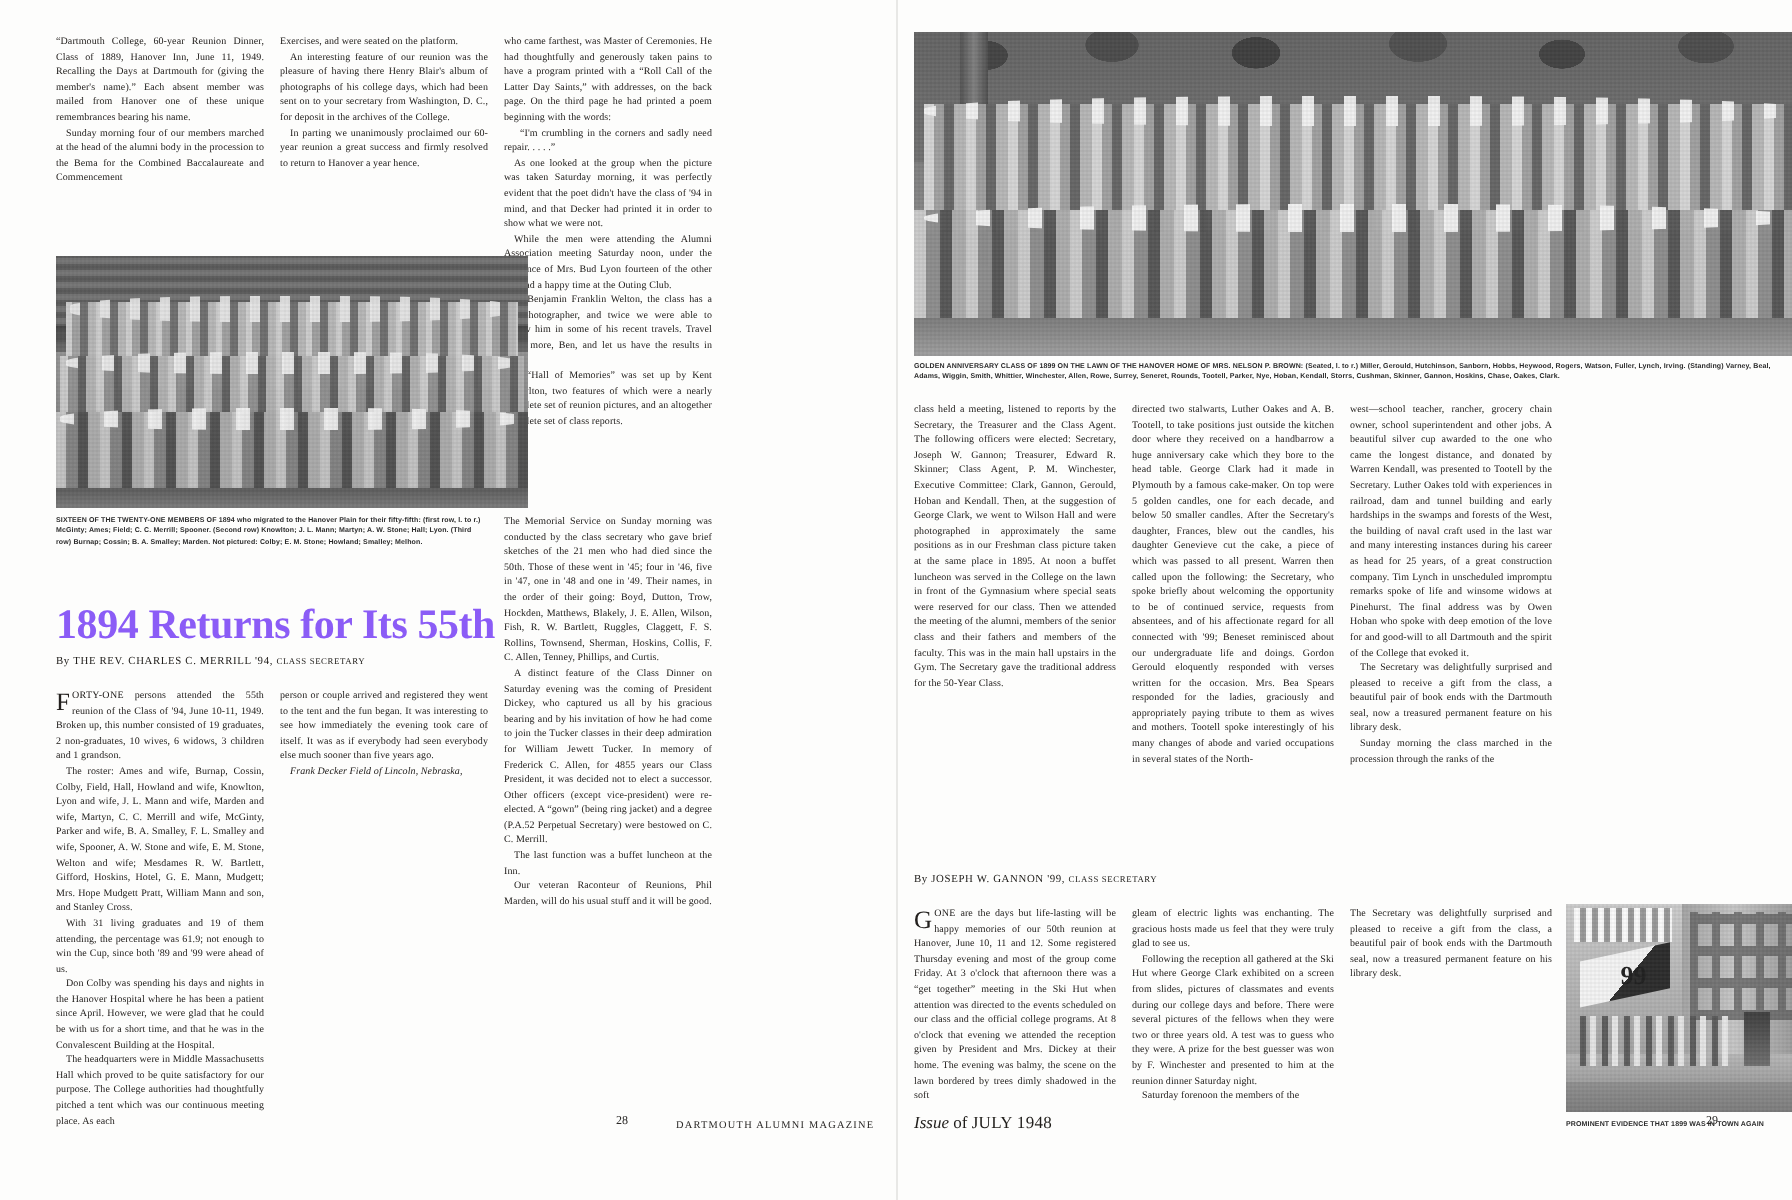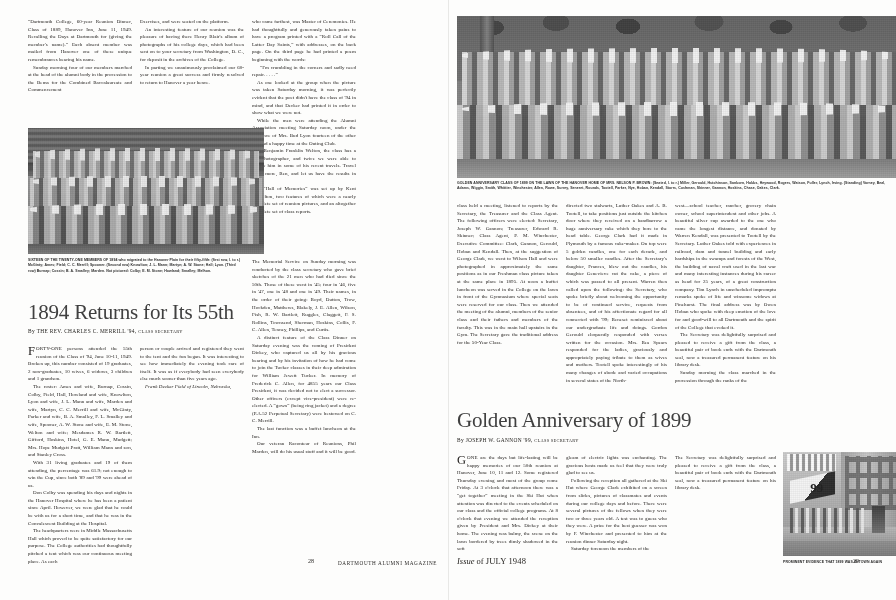--- a/index.html
+++ b/index.html
@@ -62,22 +62,22 @@
     color: #2b2b2b;
     font-weight: 700;
     text-align: left;
   }
 
   
   .headline {
     position: absolute;
     font-family: "Liberation Serif", serif;
     font-size: 21px;
-    font-weight: 400;
-    color: #404040;
+    font-weight: 700;
+    color: #8b5cf6;
     letter-spacing: -0.01em;
     white-space: nowrap;
   }
   .byline {
     position: absolute;
     font-family: "Liberation Serif", serif;
     font-size: 5.4px;
     letter-spacing: 0.06em;
     color: #1d1b18;
     white-space: nowrap;
@@ -277,21 +277,20 @@
     <div class="col" style="left:117px; top:202px; width:101px;">
       <p class="noindent">directed two stalwarts, Luther Oakes and A. B. Tootell, to take positions just outside the kitchen door where they received on a handbarrow a huge anniversary cake which they bore to the head table. George Clark had it made in Plymouth by a famous cake-maker. On top were 5 golden candles, one for each decade, and below 50 smaller candles. After the Secretary's daughter, Frances, blew out the candles, his daughter Genevieve cut the cake, a piece of which was passed to all present. Warren then called upon the following: the Secretary, who spoke briefly about welcoming the opportunity to be of continued service, requests from absentees, and of his affectionate regard for all connected with '99; Beneset reminisced about our undergraduate life and doings. Gordon Gerould eloquently responded with verses written for the occasion. Mrs. Bea Spears responded for the ladies, graciously and appropriately paying tribute to them as wives and mothers. Tootell spoke interestingly of his many changes of abode and varied occupations in several states of the North-</p>
     </div>
 
     <div class="col" style="left:226px; top:202px; width:101px;">
       <p class="noindent">west—school teacher, rancher, grocery chain owner, school superintendent and other jobs. A beautiful silver cup awarded to the one who came the longest distance, and donated by Warren Kendall, was presented to Tootell by the Secretary. Luther Oakes told with experiences in railroad, dam and tunnel building and early hardships in the swamps and forests of the West, the building of naval craft used in the last war and many interesting instances during his career as head for 25 years, of a great construction company. Tim Lynch in unscheduled impromptu remarks spoke of life and winsome widows at Pinehurst. The final address was by Owen Hoban who spoke with deep emotion of the love for and good-will to all Dartmouth and the spirit of the College that evoked it.</p>
       <p>The Secretary was delightfully surprised and pleased to receive a gift from the class, a beautiful pair of book ends with the Dartmouth seal, now a treasured permanent feature on his library desk.</p>
       <p>Sunday morning the class marched in the procession through the ranks of the</p>
     </div>
 
-    <div class="headline" style="left:8px; top:408px;">Golden Anniversary of 1899</div>
 
     <div class="byline" style="left:8px; top:437px;">
       <span>By</span>
       <span class="sc" style="font-size:5.4px">JOSEPH W. GANNON</span>
       <span>'99,</span>
       <span class="sc small">CLASS SECRETARY</span>
     </div>
 
     <div class="col" style="left:8px; top:454px; width:101px;">
       <p class="noindent">

